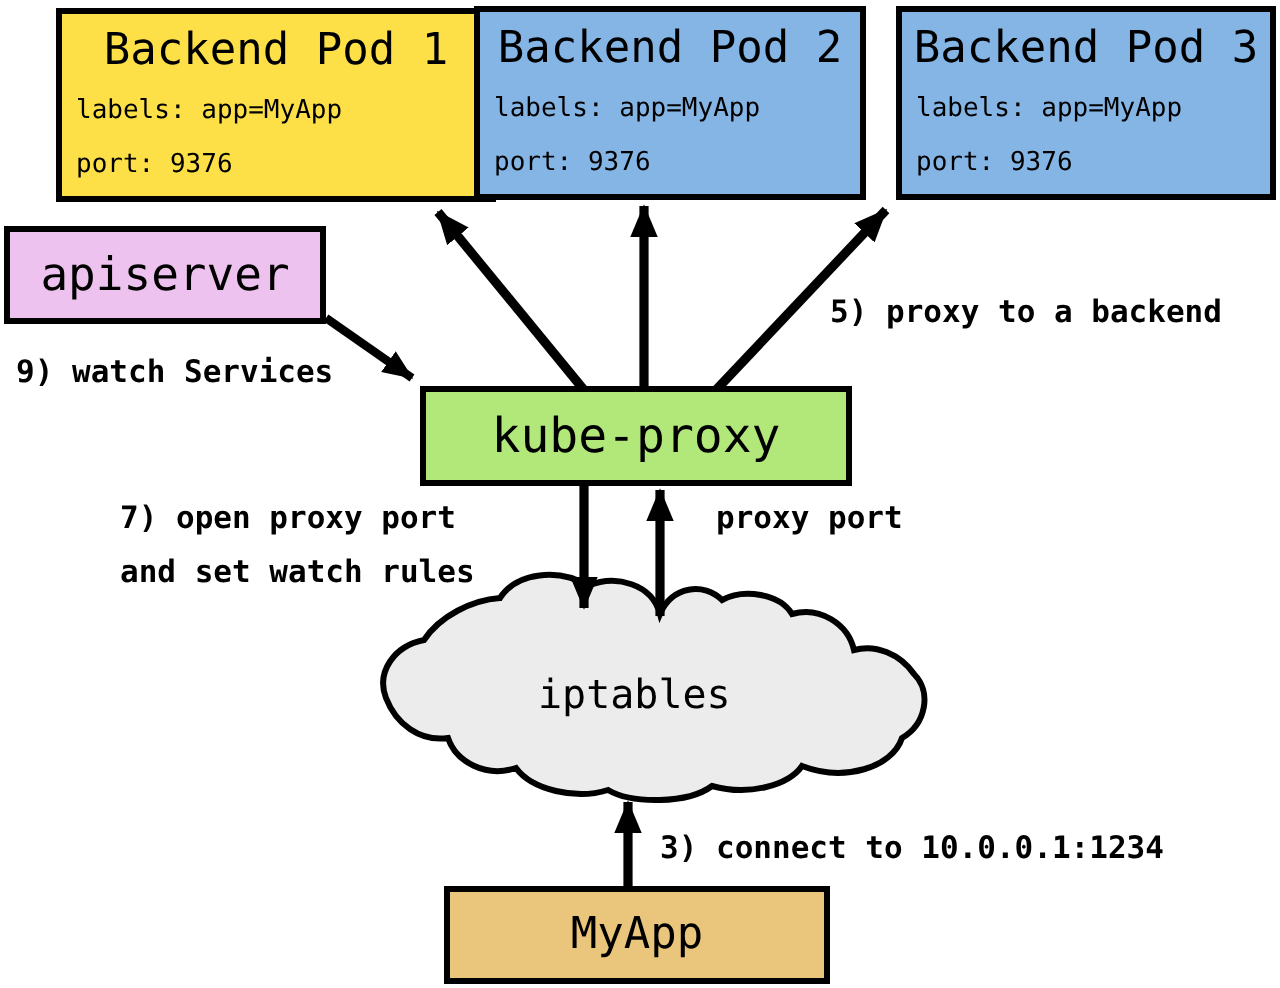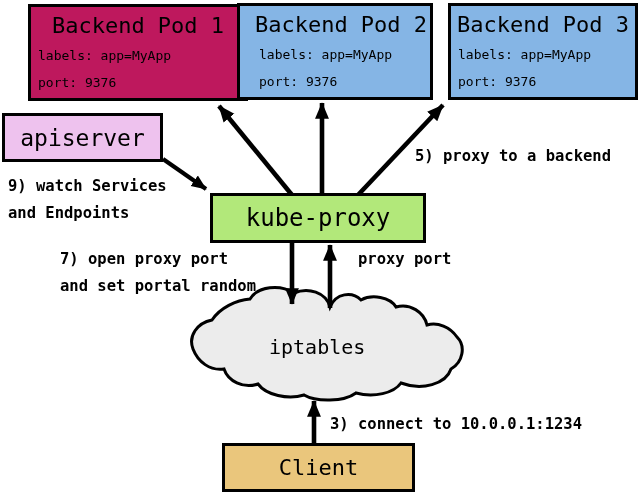--- a/index.html
+++ b/index.html
@@ -52,60 +52,59 @@
 
     <line x1="163" y1="159" x2="206" y2="189" stroke="#000" stroke-width="4.2" marker-end="url(#ah)"></line>
     <line x1="292" y1="195" x2="219" y2="106" stroke="#000" stroke-width="4.6" marker-end="url(#ah)"></line>
     <line x1="322" y1="195" x2="322" y2="103" stroke="#000" stroke-width="4.6" marker-end="url(#ah)"></line>
     <line x1="358" y1="195" x2="443" y2="105" stroke="#000" stroke-width="4.6" marker-end="url(#ah)"></line>
     <line x1="292" y1="243" x2="292" y2="304" stroke="#000" stroke-width="4.6" marker-end="url(#ah)"></line>
     <line x1="330" y1="308" x2="330" y2="245" stroke="#000" stroke-width="4.6" marker-end="url(#ah)"></line>
     <line x1="314" y1="444" x2="314" y2="401" stroke="#000" stroke-width="4.6" marker-end="url(#ah)"></line>
   </svg>
 
-  <div class="box pod" style="left: 28px; top: 4px; width: 220px; height: 97px; background-color: #be185d;">
+  <div class="box pod" style="left: 28px; top: 4px; width: 220px; height: 97px; background-color: #fde047;">
     <div class="pod-title">Backend Pod 1</div>
     <div class="pod-line">labels: app=MyApp</div>
     <div class="pod-line">port: 9376</div>
   </div>
 
-  <div class="box pod" style="left: 237px; top: 3px; width: 196px; height: 97px; background-color: rgb(133, 181, 229); padding-left: 12px;">
+  <div class="box pod" style="left: 237px; top: 3px; width: 196px; height: 97px; background-color: rgb(133, 181, 229);">
     <div class="pod-title">Backend Pod 2</div>
     <div class="pod-line">labels: app=MyApp</div>
     <div class="pod-line">port: 9376</div>
   </div>
 
   <div class="box pod" style="left: 448px; top: 3px; width: 190px; height: 97px; background-color: rgb(133, 181, 229);">
     <div class="pod-title">Backend Pod 3</div>
     <div class="pod-line">labels: app=MyApp</div>
     <div class="pod-line">port: 9376</div>
   </div>
 
   <div class="box title-box" style="left: 210px; top: 193px; width: 216px; height: 50px; background-color: rgb(178, 232, 122);">
     <span class="kubeproxy-title">kube-proxy</span>
   </div>
 
   <div class="box title-box" style="left: 2px; top: 113px; width: 161px; height: 49px; background-color: rgb(238, 194, 238);">
     <span class="apiserver-title">apiserver</span>
   </div>
 
   <div class="box title-box" style="left: 222px; top: 443px; width: 193px; height: 49px; background-color: rgb(234, 198, 124);">
-    <span class="client-title">Client</span>
+    <span class="client-title">MyApp</span>
   </div>
 
   <div class="cloud-label">iptables</div>
 
   <div class="ann" style="left:8px;top:173px">
     <div>9) watch Services</div>
-    <div>and Endpoints</div>
   </div>
 
   <div class="ann" style="left:60px;top:246px">
     <div>7) open proxy port</div>
-    <div>and set portal random</div>
+    <div>and set watch rules</div>
   </div>
 
   <div class="ann" style="left:358px;top:246px">
     <div>proxy port</div>
   </div>
 
   <div class="ann" style="left:415px;top:143px">
     <div>5) proxy to a backend</div>
   </div>
 

